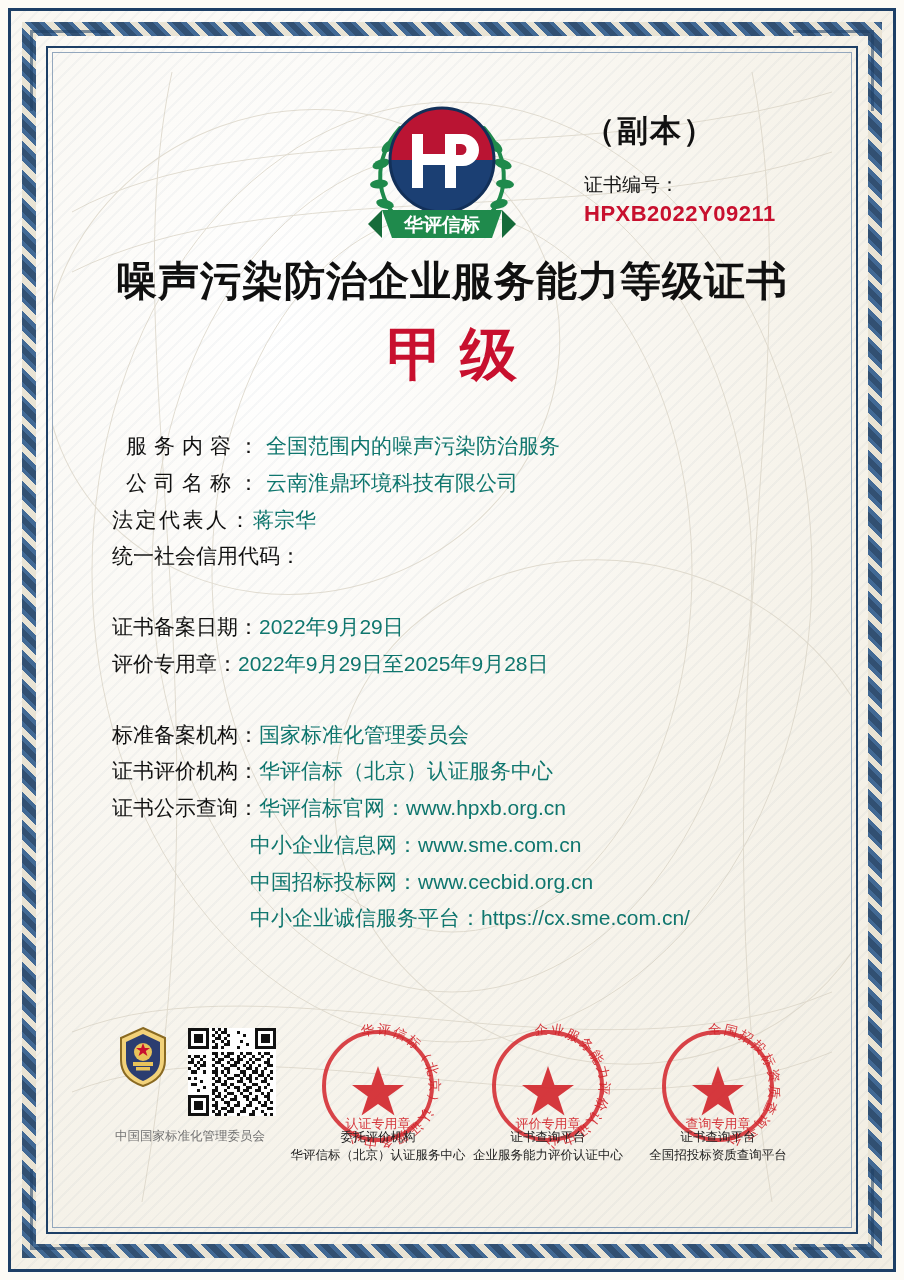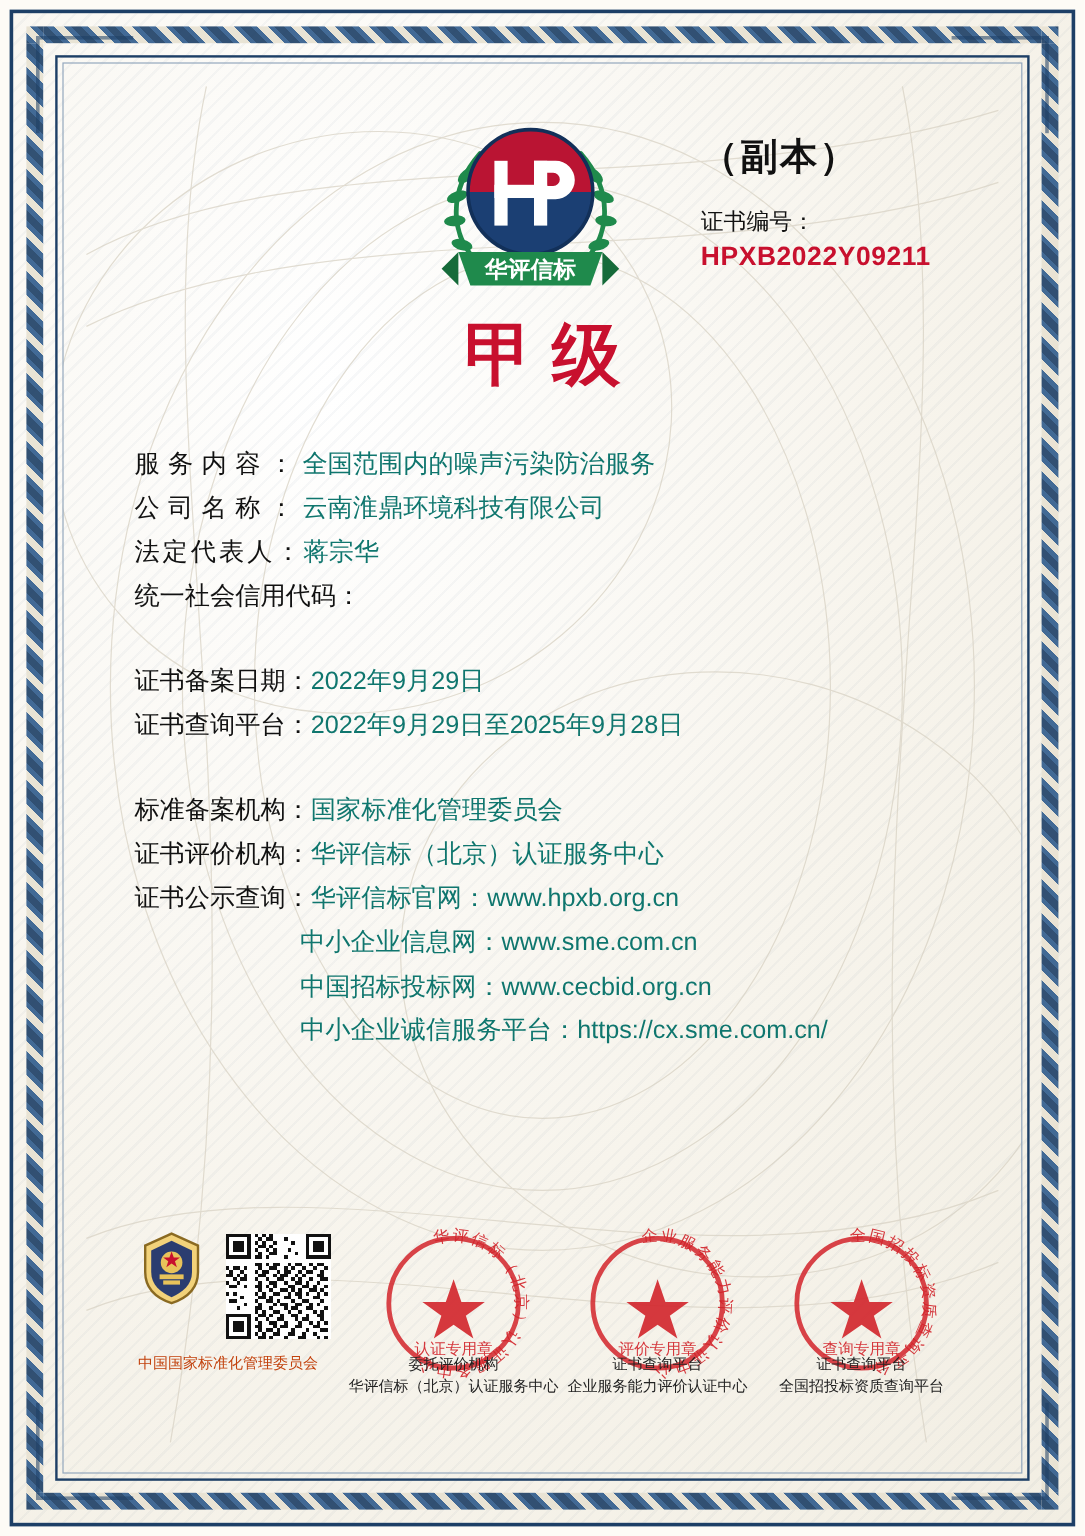--- a/index.html
+++ b/index.html
@@ -147,21 +147,21 @@
     color: #111111;
     line-height: 1.75;
   }
   .row .lbl {
     white-space: nowrap;
     color: #111111;
   }
   .row .val {
     color: #0f766e;
   }
-  .lbl-spread4 { letter-spacing: 7px; }
+  .lbl-spread4 { letter-spacing: 7px; margin-left: 14px; }
   .lbl-spread5 { letter-spacing: 2.5px; }
   .row.wrap {
     display: block;
   }
   .row.wrap .cont {
     display: block;
     margin-left: 138px;
   }
   .link-val { color: #111111; }
 
@@ -189,21 +189,21 @@
     height: 88px;
   }
   .qr svg { width: 88px; height: 88px; display: block; }
   .caption-left {
     position: absolute;
     left: 30px;
     top: 112px;
     width: 200px;
     text-align: center;
     font-size: 12.5px;
-    color: #c2410c;
+    color: #737373;
     line-height: 1.4;
   }
 
   .seal {
     position: absolute;
     top: 0px;
     width: 140px;
     height: 140px;
   }
   .seal svg { width: 140px; height: 140px; display: block; }
@@ -297,20 +297,21 @@
         </svg>
       </div>
 
       <div class="header-right">
         <div class="copy-label">（副本）</div>
         <div class="cert-no-label">证书编号：</div>
         <div class="cert-no-value">HPXB2022Y09211</div>
       </div>
     </div>
 
+    <div class="main-title">噪声污染防治企业服务能力等级证书</div>
     <div class="grade">甲级</div>
 
     <div class="info-block block-1">
       <div class="row">
         <span class="lbl lbl-spread4">服务内容：</span>
         <span class="val">全国范围内的噪声污染防治服务</span>
       </div>
       <div class="row">
         <span class="lbl lbl-spread4">公司名称：</span>
         <span class="val">云南淮鼎环境科技有限公司</span>
@@ -323,21 +324,21 @@
         <span class="lbl">统一社会信用代码：</span>
       </div>
     </div>
 
     <div class="info-block block-2">
       <div class="row">
         <span class="lbl">证书备案日期：</span>
         <span class="val">2022年9月29日</span>
       </div>
       <div class="row">
-        <span class="lbl">证书查询平台：</span>
+        <span class="lbl">评价专用章：</span>
         <span class="val">2022年9月29日至2025年9月28日</span>
       </div>
     </div>
 
     <div class="info-block block-3">
       <div class="row">
         <span class="lbl">标准备案机构：</span>
         <span class="val">国家标准化管理委员会</span>
       </div>
       <div class="row">

